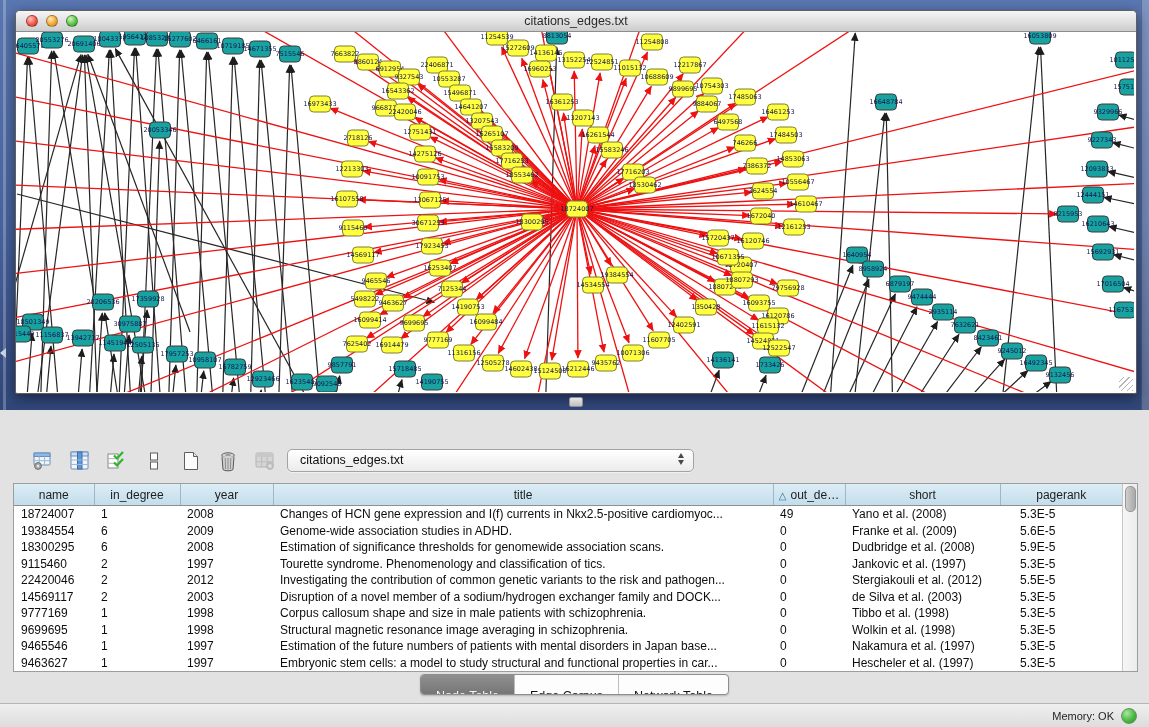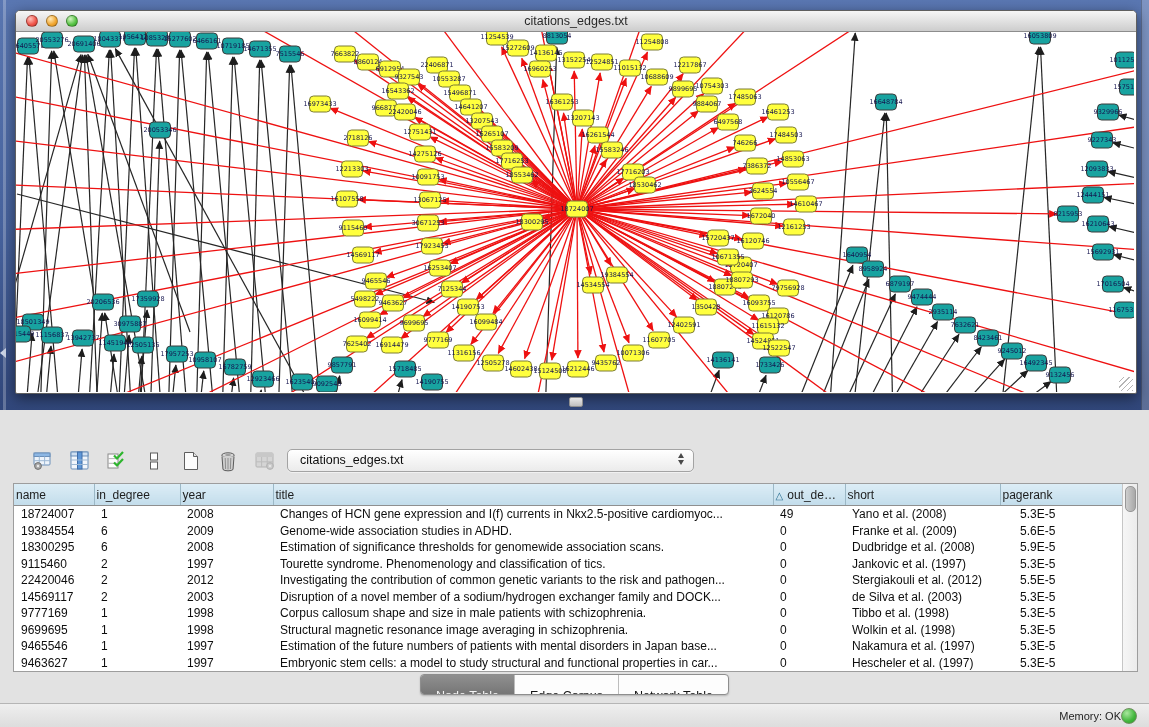--- a/index.html
+++ b/index.html
@@ -54,42 +54,42 @@
          font-size:12.5px;line-height:21px;color:#0d0d0d;padding-left:12px;position:absolute;}
   .combo .spin{position:absolute;right:9px;top:3px;display:flex;flex-direction:column;gap:2px;}
   .combo .spin i{width:0;height:0;border-left:3.5px solid transparent;border-right:3.5px solid transparent;}
   .combo .spin .up{border-bottom:5px solid #4a4a4a;}
   .combo .spin .dn{border-top:5px solid #4a4a4a;}
 
   .table-wrap{position:absolute;left:13px;top:73px;width:1123px;height:187px;background:#fff;
               border:1px solid #9d9d9d;display:flex;overflow:hidden;}
   table.grid{border-collapse:collapse;table-layout:fixed;width:1108px;}
   table.grid th{height:21px;background:linear-gradient(#dcedf6,#c3ddeb);border-right:1px solid #9cb8c6;
-      border-bottom:1px solid #8f8f8f;font-weight:normal;font-size:12px;color:#1d1d1d;text-align:left;
+      border-bottom:1px solid #8f8f8f;font-weight:normal;font-size:12px;color:#1d1d1d;text-align:center;
       overflow:hidden;white-space:nowrap;padding:0 2px;}
   table.grid th:last-child{border-right:none;}
   .sort-tri{color:#2a6f92;font-size:10px;margin-right:4px;}
   table.grid td{height:16px;line-height:16px;font-size:12px;color:#0d0d0d;padding:0 2px 0 7px;
       white-space:nowrap;overflow:hidden;}
   table.grid td.c6{padding-left:20px;}
   .vscroll{width:14px;border-left:1px solid #c6c6c6;background:linear-gradient(90deg,#f6f6f6,#ececec);}
   .vthumb{margin:2px auto 0;width:9px;height:24px;border:1px solid #979797;border-radius:5px;
           background:linear-gradient(90deg,#cecece,#a8a8a8);}
 
   .tabs{position:absolute;left:0;top:264px;width:100%;display:flex;justify-content:center;}
   .seg{display:flex;border:1px solid #8e8e8e;border-radius:4px;overflow:hidden;height:19px;background:#fdfdfd;
        box-shadow:0 1px 2px rgba(0,0,0,.2);}
   .seg-item{padding:12px 15px;font-size:12.5px;line-height:19px;color:#141414;border-left:1px solid #bdbdbd;}
   .seg-item:first-child{border-left:none;}
   .seg-item.active{background:linear-gradient(#909090,#6f6f6f);color:#f4f4f4;}
 
   
   .status-bar{position:absolute;left:0;top:703px;width:1149px;height:24px;
               background:linear-gradient(#efefef,#dcdcdc);border-top:1px solid #b5b5b5;}
-  .memory{position:absolute;right:12px;top:4px;display:flex;align-items:center;
+  .memory{position:absolute;right:12px;top:4px;display:flex;align-items:center;gap:7px;
           font-size:11px;color:#1f1f1f;}
   .mem-dot{width:14px;height:14px;border-radius:50%;border:1px solid #6f8f5f;
            background:radial-gradient(circle at 35% 30%,#a9e79e,#41b63c 60%,#2f9a2b);}
 </style>
 </head>
 <body>
 
 <div class="desktop">
   <div class="west-strip"></div>
   <div class="east-strip"></div>

